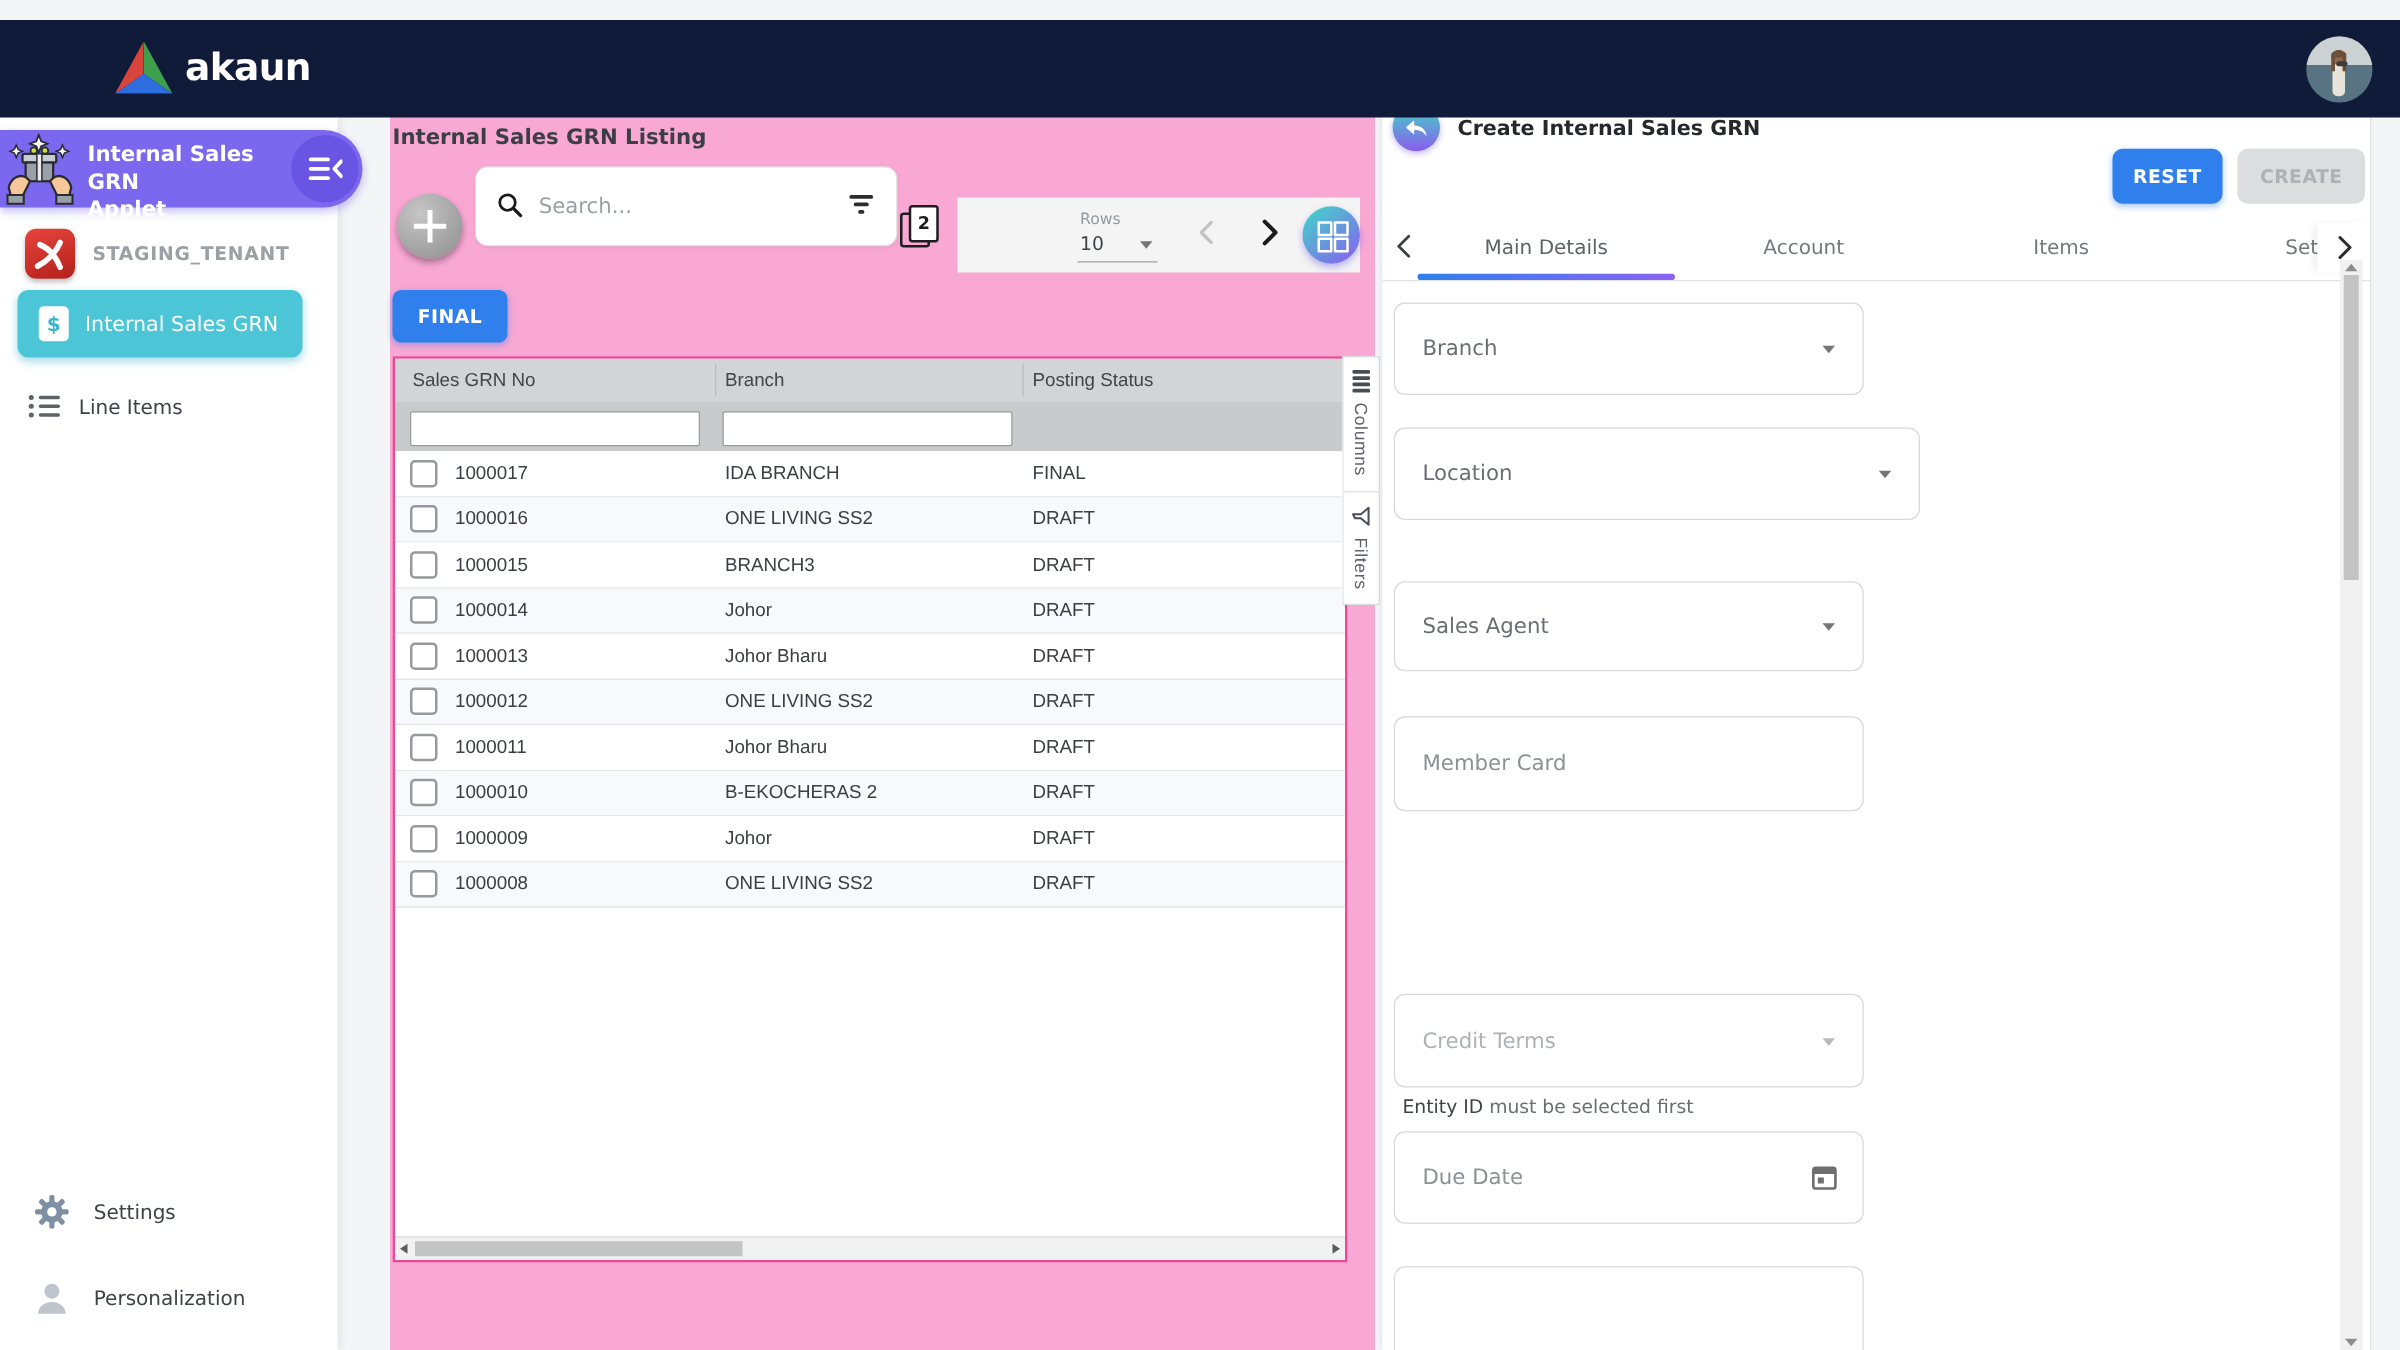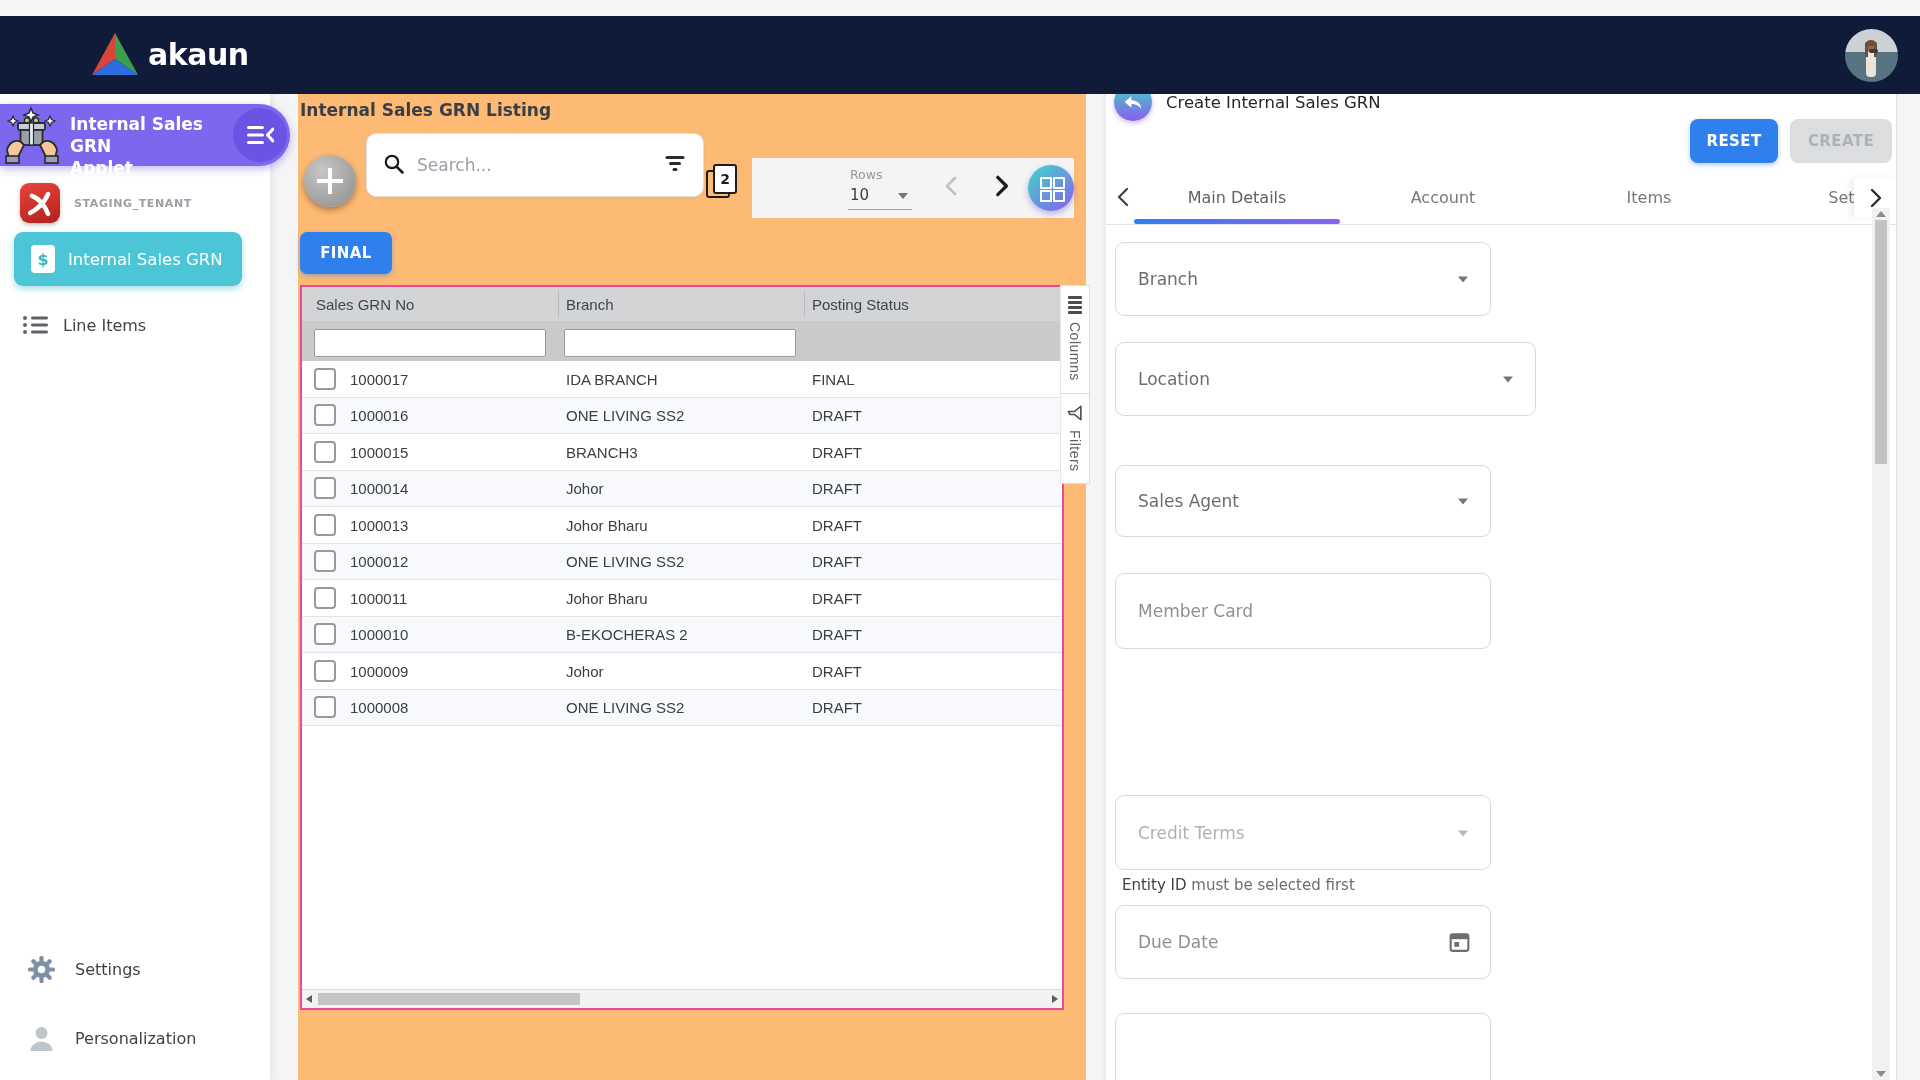--- a/index.html
+++ b/index.html
@@ -18,28 +18,28 @@
   .avatar svg{position:absolute;left:11px;top:8px;}
 
   
   .sidebar{position:absolute;left:0;top:78px;width:270px;height:1002px;background:#fff;box-shadow:2px 0 8px rgba(0,0,0,.07);z-index:20;}
   .applet-banner{position:absolute;left:0;top:26px;width:290px;height:62px;background:#7b68ee;border-radius:0 31px 31px 0;box-shadow:0 3px 8px rgba(80,60,220,.35);}
   .applet-collapse{position:absolute;right:3px;top:4px;width:54px;height:54px;border-radius:50%;background:#6a54e3;display:flex;align-items:center;justify-content:center;cursor:pointer;}
   .applet-title{position:absolute;left:70px;top:9px;color:#fff;font-size:17px;font-weight:600;line-height:22px;width:180px;}
   .applet-icon{position:absolute;left:4px;top:2px;}
   .side-row{position:absolute;display:flex;align-items:center;}
   .tenant-icon{width:40px;height:40px;border-radius:9px;background:linear-gradient(160deg,#e8453c,#b3201b);display:flex;align-items:center;justify-content:center;box-shadow:0 2px 4px rgba(0,0,0,.25);}
-  .tenant-label{margin-left:14px;color:#9aa0a6;font-size:11px;font-weight:600;letter-spacing:.6px;}
+  .tenant-label{margin-left:14px;color:#9aa0a6;font-size:15px;font-weight:600;letter-spacing:.6px;}
   .active-item{position:absolute;left:14px;top:154px;width:228px;height:54px;border-radius:9px;background:#4cc5d6;display:flex;align-items:center;box-shadow:0 3px 7px rgba(40,170,195,.4);cursor:pointer;}
   .doc-ic{margin-left:17px;width:24px;height:28px;background:#fff;border-radius:4px;display:flex;align-items:center;justify-content:center;color:#35b7cb;font-weight:700;font-size:16px;}
   .active-item span.lbl{margin-left:13px;color:#fff;font-size:16.5px;}
   .plain-item{color:#3f4347;font-size:16px;}
 
   
-  .listing{position:absolute;left:298px;top:78px;width:788px;height:1002px;background:#fdba74;}
+  .listing{position:absolute;left:312px;top:78px;width:788px;height:1002px;background:#f9a8d4;}
   .listing-title{position:absolute;left:2px;top:22px;font-size:17px;font-weight:600;color:#3b3f45;}
   .plus-btn{position:absolute;left:6px;top:77px;width:52px;height:52px;border-radius:50%;background:radial-gradient(circle at 35% 30%,#c6c6c6,#8d8d8d);box-shadow:0 3px 6px rgba(0,0,0,.35);cursor:pointer;}
   .plus-btn::before,.plus-btn::after{content:'';position:absolute;background:#fff;left:50%;top:50%;transform:translate(-50%,-50%);}
   .plus-btn::before{width:26px;height:4px;}
   .plus-btn::after{width:4px;height:26px;}
   .searchbox{position:absolute;left:68px;top:55px;width:336px;height:62px;background:#fff;border:1px solid #dedede;border-radius:10px;box-shadow:0 1px 3px rgba(0,0,0,.06);}
   .searchbox input{position:absolute;left:48px;top:14px;width:220px;height:32px;border:0;outline:0;font-size:17px;font-family:inherit;color:#5f6368;background:transparent;}
   .searchbox input::placeholder{color:#9aa0a6;}
   .mag{position:absolute;left:16px;top:19px;}
   .filter-list{position:absolute;right:18px;top:22px;width:20px;height:16px;cursor:pointer;}
@@ -84,21 +84,21 @@
   .side-tabs{position:absolute;left:762px;top:207px;width:30px;}
   .side-tab{border:1px solid #ddd;border-left:1px solid #e6e6e6;background:#fff;width:28px;display:flex;flex-direction:column;align-items:center;padding:10px 0 12px 0;cursor:pointer;}
   .side-tab + .side-tab{margin-top:0;border-top:0;}
   .vtext{writing-mode:vertical-rl;font-size:14px;color:#5f6368;margin-top:8px;letter-spacing:.5px;font-family:"Liberation Sans",sans-serif;}
   .cols-ic{display:flex;flex-direction:column;gap:2.5px;}
   .cols-ic i{width:14px;height:2.6px;background:#4a4e54;border-radius:1px;}
 
   
   .create{position:absolute;left:1106px;top:78px;width:790px;height:1002px;background:#fff;border-right:1px solid #e2e2e2;box-shadow:-2px 0 6px rgba(0,0,0,.05);overflow:hidden;}
   .back-btn{position:absolute;left:8px;top:5px;width:38px;height:38px;border-radius:50%;background:linear-gradient(180deg,#3fd9c0,#8a5cf0);display:flex;align-items:center;justify-content:center;box-shadow:0 2px 5px rgba(100,80,230,.4);cursor:pointer;}
-  .create-title{position:absolute;left:60px;top:15px;font-size:16.5px;color:#26282b;font-weight:400;}
+  .create-title{position:absolute;left:60px;top:15px;font-size:16.5px;color:#26282b;font-weight:700;}
   .btn{position:absolute;top:10px;height:44px;border:0;border-radius:8px;font-size:15px;font-weight:700;letter-spacing:.4px;font-family:inherit;display:flex;align-items:center;justify-content:center;margin-top:31px;}
   .reset-btn{left:584px;width:88px;background:#2f80ed;color:#fff;box-shadow:0 2px 5px rgba(47,128,237,.4);cursor:pointer;}
   .create-btn{left:684px;width:102px;background:#dcdddf;color:#aeb1b5;cursor:default;}
   .tabs{position:absolute;left:28px;top:92px;width:724px;height:54px;display:flex;overflow:hidden;}
   .tab{flex:0 0 206px;display:flex;align-items:center;justify-content:center;font-size:16px;color:#75797e;cursor:pointer;white-space:nowrap;}
   .tab.active{color:#5f6368;}
   .tab-chev-l{position:absolute;left:8px;top:108px;cursor:pointer;}
   .tab-chev-r{position:absolute;left:748px;top:100px;width:42px;height:40px;background:#fff;display:flex;align-items:center;justify-content:center;box-shadow:-4px 0 6px rgba(0,0,0,.06);cursor:pointer;}
   .tab-underline{position:absolute;left:28px;top:141px;width:206px;height:5px;border-radius:3px;background:linear-gradient(90deg,#2f80ed,#8a63f0);}
   .tabs-divider{position:absolute;left:0;top:146px;width:790px;height:1px;background:#e3e3e3;}

